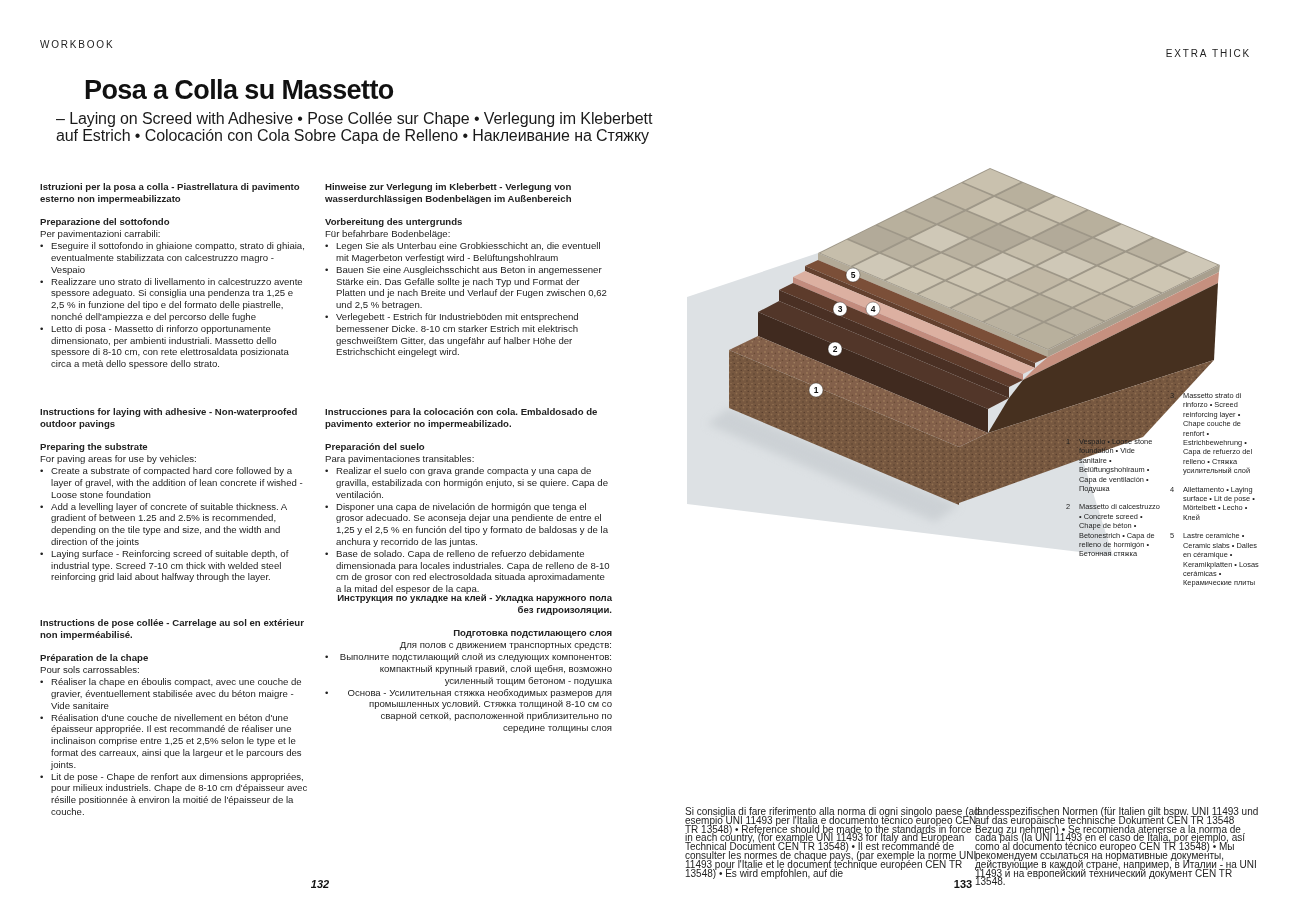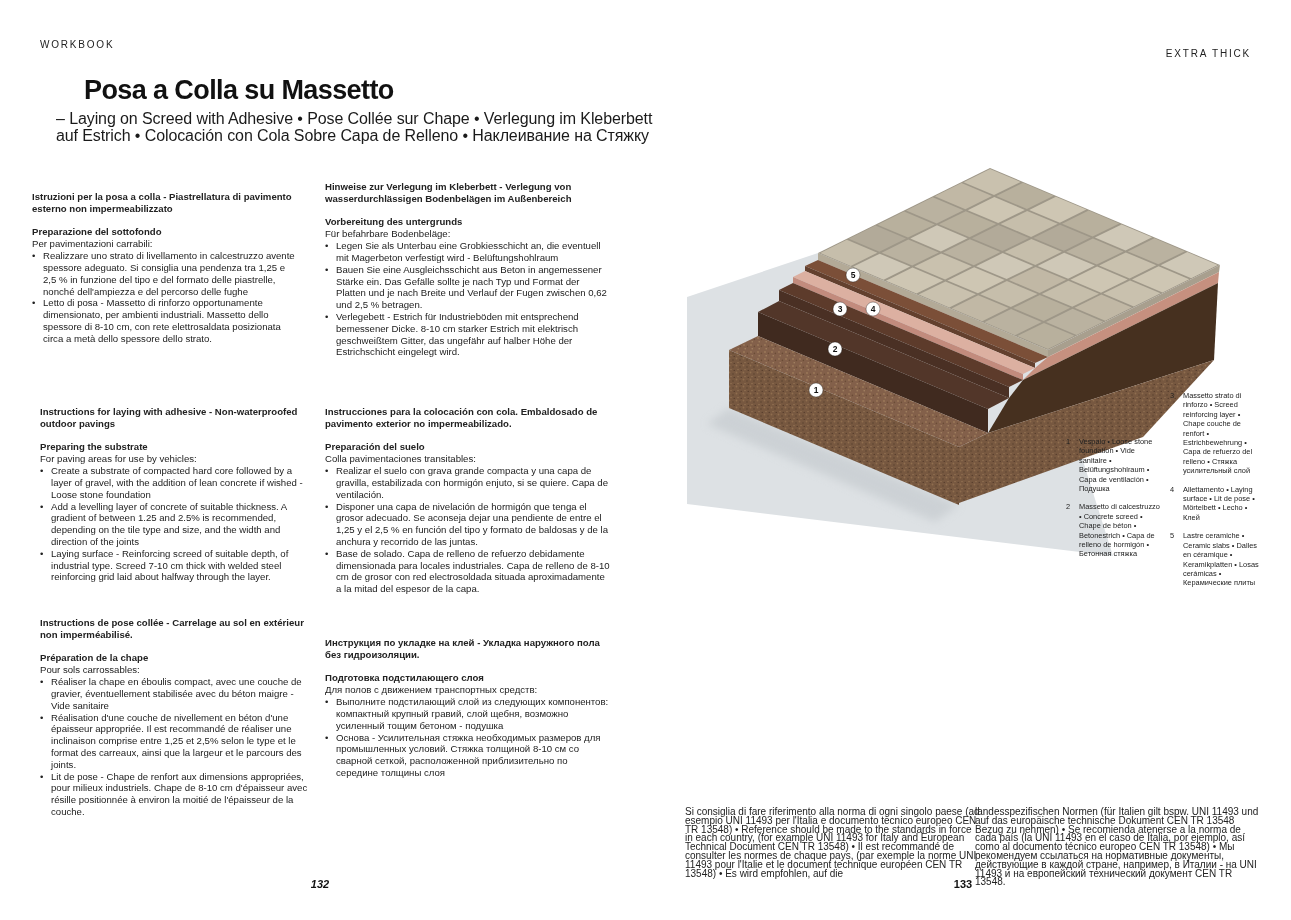--- a/index.html
+++ b/index.html
@@ -9,26 +9,26 @@
     font-family:"Liberation Sans", sans-serif;
     -webkit-font-smoothing:antialiased;
   }
   .abs{position:absolute;}
   .kicker{font-size:10px;letter-spacing:1.8px;font-weight:400;color:#222;}
   .kicker-left{left:40px;top:39px;}
   .kicker-right{right:40px;top:48px;text-align:right;}
   .title{left:40px;top:75px;font-size:27px;font-weight:700;letter-spacing:-0.6px;color:#111;margin-left:44px;}
   .subtitle{left:56px;top:110px;width:604px;font-size:16px;line-height:17px;letter-spacing:-0.1px;color:#1a1a1a;}
   .section{position:absolute;font-size:9.6px;line-height:11.8px;color:#222;}
-  .s0{left:32px;top:181px;width:269px;margin-top:10px;}
+  .s0{left:40px;top:181px;width:269px;}
   .s1{left:325px;top:181px;width:284px;}
   .s2{left:40px;top:406px;width:269px;}
   .s3{left:325px;top:406px;width:287px;}
   .s4{left:40px;top:617px;width:269px;}
-  .s5{left:325px;top:637px;width:287px;}
+  .s5{left:325px;top:592px;width:287px;text-align:right;}
   .sec-intro{font-weight:700;margin:0 0 11px 0;}
   .sec-head{font-weight:700;margin:0 0 1px 0;}
   .sec-lead{margin:0;}
   .sec-list{margin:0;padding:0;list-style:none;}
   .sec-list li{padding-left:11px;position:relative;}
   .sec-list li::before{content:"\2022";position:absolute;left:0;top:0;}
   .legend{position:absolute;font-size:7.4px;line-height:9.4px;color:#222;}
   .legend-col1{left:1066px;top:437px;width:97px;}
   .legend-col2{left:1170px;top:391px;width:93px;}
   .leg-item{display:flex;margin-bottom:9px;}
@@ -47,20 +47,21 @@
 
 <div class="abs kicker kicker-left">WORKBOOK</div>
 <div class="abs title">Posa a Colla su Massetto</div>
 <div class="abs subtitle">– Laying on Screed with Adhesive • Pose Collée sur Chape • Verlegung im Kleberbett auf Estrich • Colocación con Cola Sobre Capa de Relleno • Наклеивание на Стяжку</div>
 
 <div class="section s0">
   <p class="sec-intro">Istruzioni per la posa a colla - Piastrellatura di pavimento esterno non impermeabilizzato</p>
   <p class="sec-head">Preparazione del sottofondo</p>
   <p class="sec-lead">Per pavimentazioni carrabili:</p>
   <ul class="sec-list">
+    <li>Eseguire il sottofondo in ghiaione compatto, strato di ghiaia, eventualmente stabilizzata con calcestruzzo magro - Vespaio</li>
     <li>Realizzare uno strato di livellamento in calcestruzzo avente spessore adeguato. Si consiglia una pendenza tra 1,25 e 2,5 % in funzione del tipo e del formato delle piastrelle, nonché dell'ampiezza e del percorso delle fughe</li>
     <li>Letto di posa - Massetto di rinforzo opportunamente dimensionato, per ambienti industriali. Massetto dello spessore di 8-10 cm, con rete elettrosaldata posizionata circa a metà dello spessore dello strato.</li>
   </ul>
 </div>
 
 <div class="section s1">
   <p class="sec-intro">Hinweise zur Verlegung im Kleberbett - Verlegung von wasserdurchlässigen Bodenbelägen im Außenbereich</p>
   <p class="sec-head">Vorbereitung des untergrunds</p>
   <p class="sec-lead">Für befahrbare Bodenbeläge:</p>
   <ul class="sec-list">
@@ -77,21 +78,21 @@
   <ul class="sec-list">
     <li>Create a substrate of compacted hard core followed by a layer of gravel, with the addition of lean concrete if wished - Loose stone foundation</li>
     <li>Add a levelling layer of concrete of suitable thickness. A gradient of between 1.25 and 2.5% is recommended, depending on the tile type and size, and the width and direction of the joints</li>
     <li>Laying surface - Reinforcing screed of suitable depth, of industrial type. Screed 7-10 cm thick with welded steel reinforcing grid laid about halfway through the layer.</li>
   </ul>
 </div>
 
 <div class="section s3">
   <p class="sec-intro">Instrucciones para la colocación con cola. Embaldosado de pavimento exterior no impermeabilizado.</p>
   <p class="sec-head">Preparación del suelo</p>
-  <p class="sec-lead">Colla pavimentaciones transitables:</p>
+  <p class="sec-lead">Para pavimentaciones transitables:</p>
   <ul class="sec-list">
     <li>Realizar el suelo con grava grande compacta y una capa de gravilla, estabilizada con hormigón enjuto, si se quiere. Capa de ventilación.</li>
     <li>Disponer una capa de nivelación de hormigón que tenga el grosor adecuado. Se aconseja dejar una pendiente de entre el 1,25 y el 2,5 % en función del tipo y formato de baldosas y de la anchura y recorrido de las juntas.</li>
     <li>Base de solado. Capa de relleno de refuerzo debidamente dimensionada para locales industriales. Capa de relleno de 8-10 cm de grosor con red electrosoldada situada aproximadamente a la mitad del espesor de la capa.</li>
   </ul>
 </div>
 
 <div class="section s4">
   <p class="sec-intro">Instructions de pose collée - Carrelage au sol en extérieur non imperméabilisé.</p>
   <p class="sec-head">Préparation de la chape</p>

